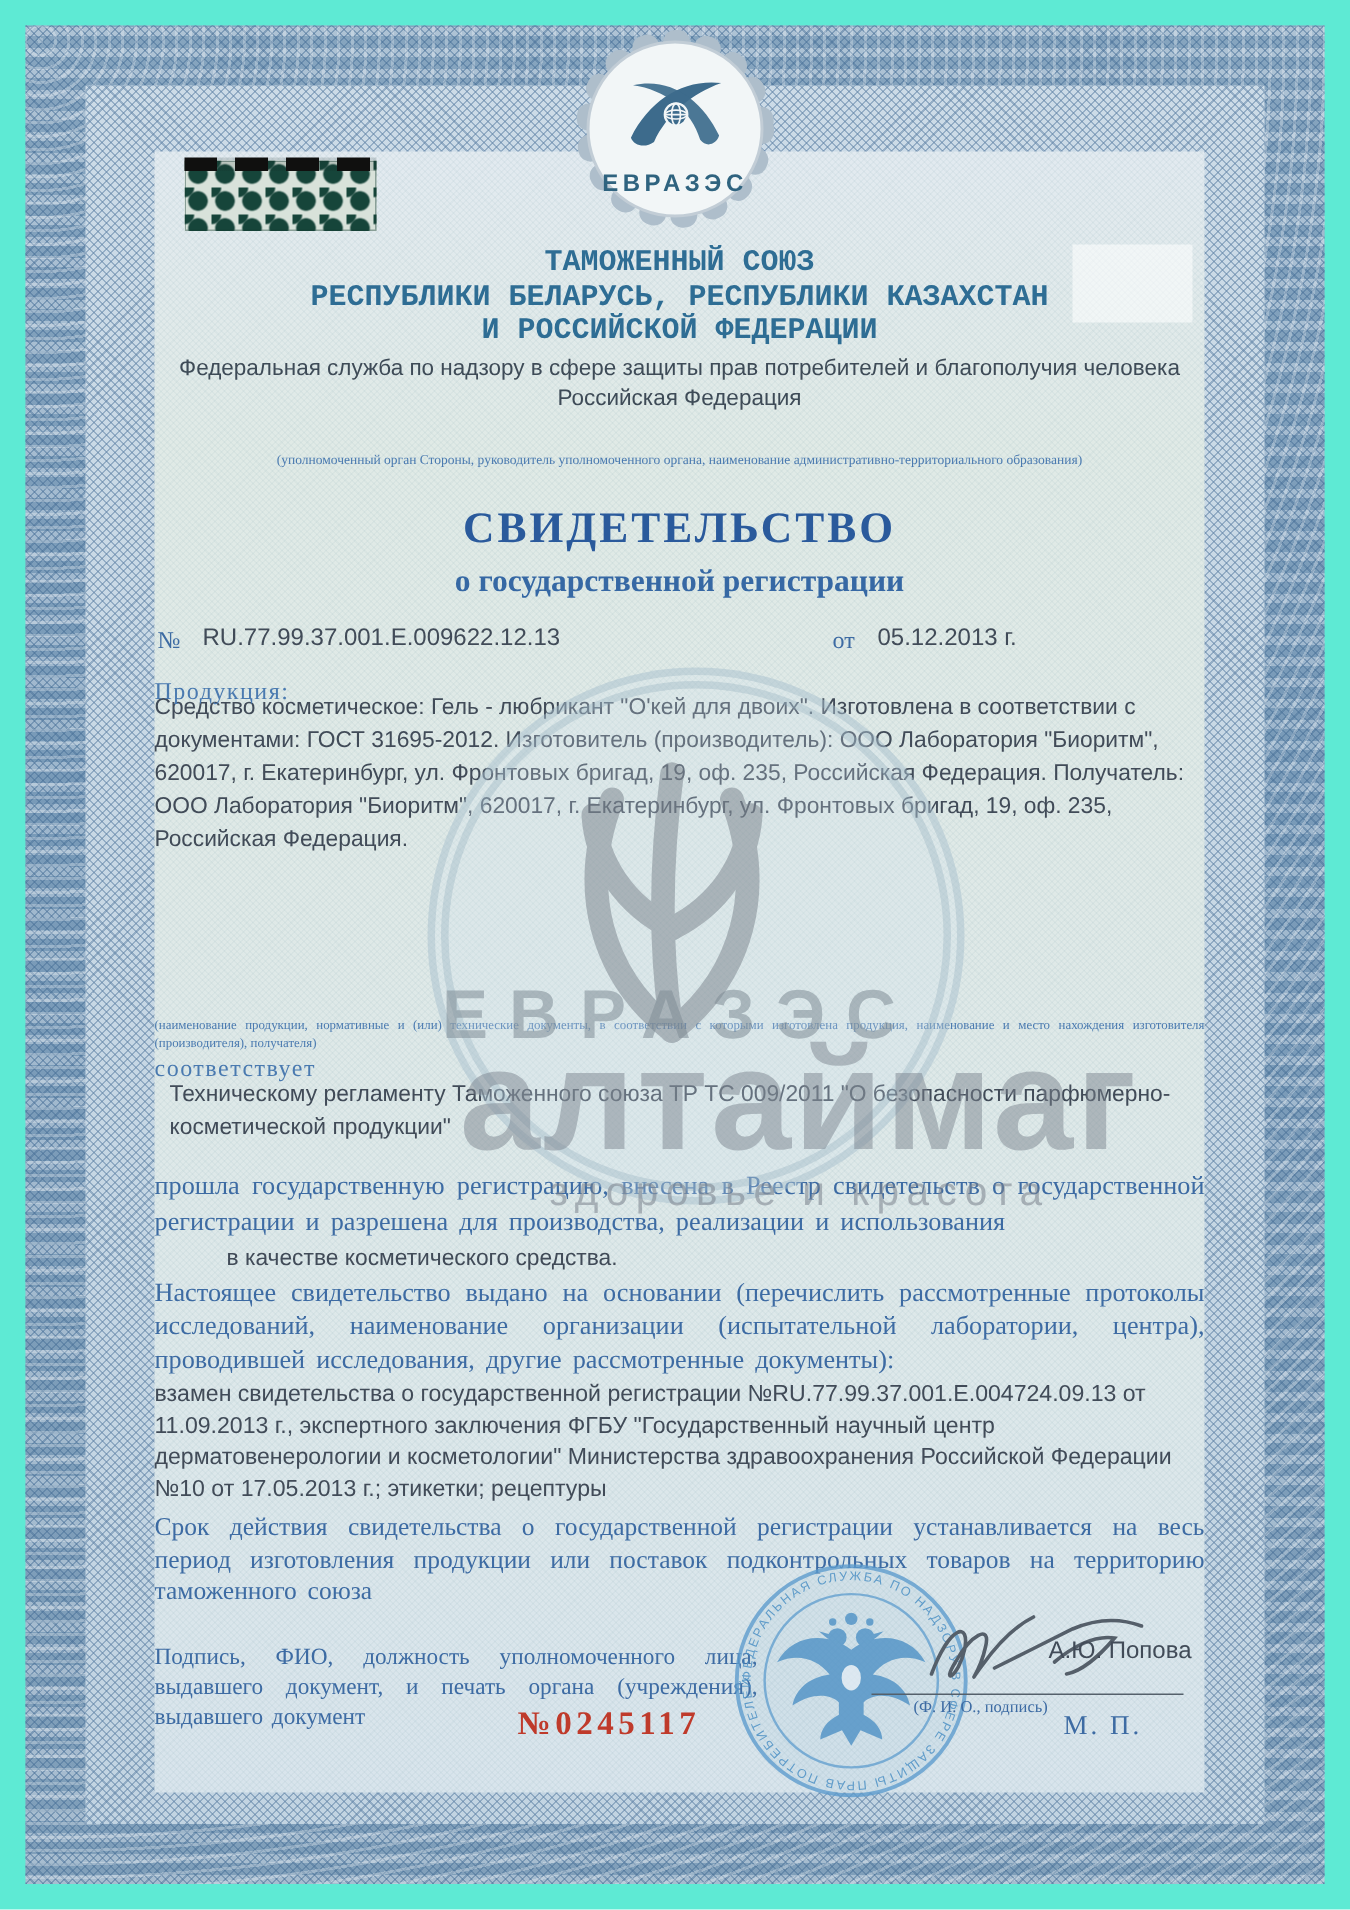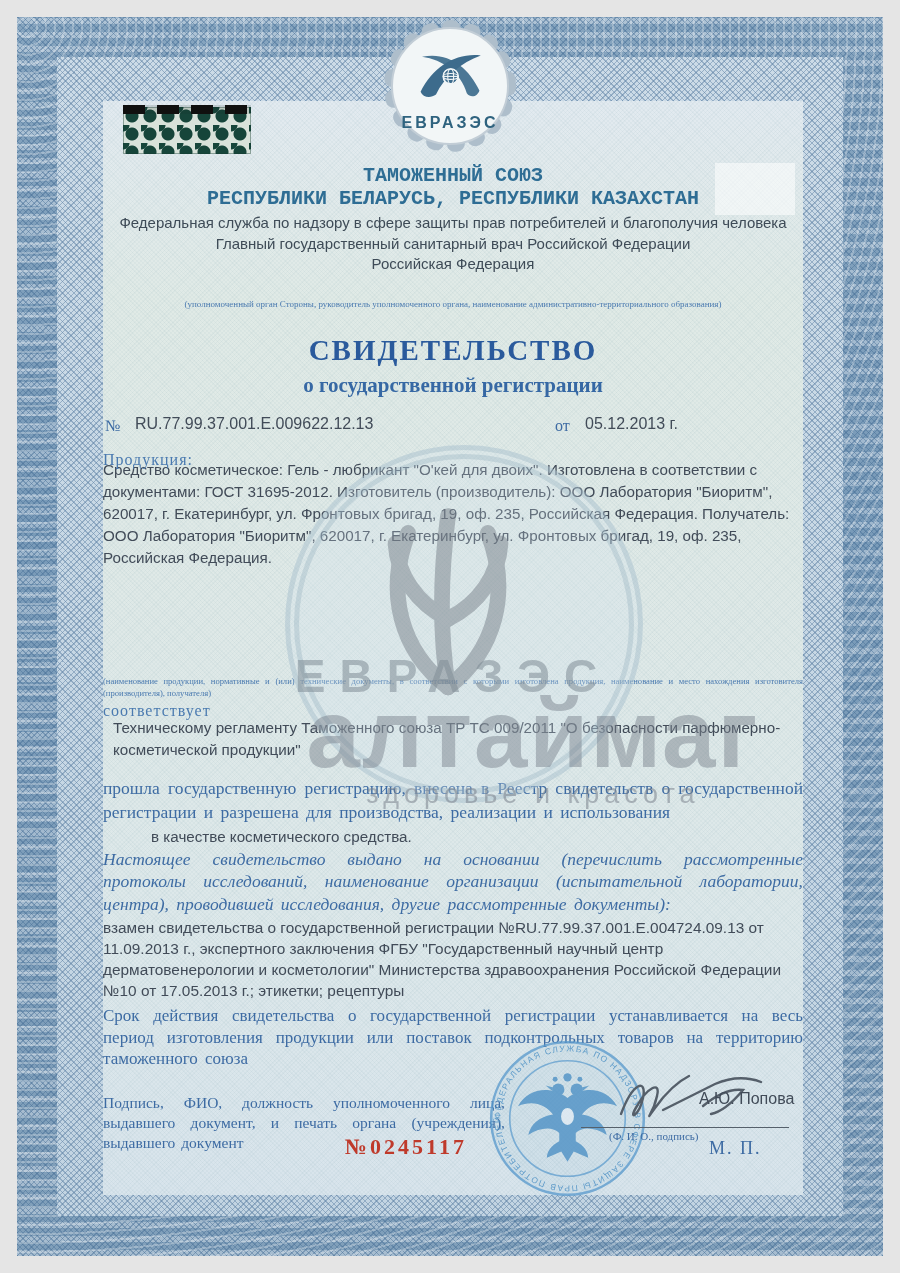--- a/index.html
+++ b/index.html
@@ -1,16 +1,16 @@
 <!DOCTYPE html>
 <html><head>
 <meta charset="utf-8">
 <style>
   html,body{margin:0;padding:0;background:#ffffff;}
-  .page{position:relative;width:900px;height:1273px;background:#e5e5e5;overflow:hidden;
+  .page{position:relative;width:900px;height:1273px;background:#5eead4;overflow:hidden;
         font-family:"Liberation Serif",serif;}
   
   .frame-a{position:absolute;left:17px;top:17px;right:17px;bottom:17px;
     background:
       repeating-linear-gradient(45deg, rgba(70,110,150,.45) 0 1px, transparent 1px 4px),
       repeating-linear-gradient(-45deg, rgba(70,110,150,.45) 0 1px, transparent 1px 4px),
       repeating-linear-gradient(0deg, rgba(255,255,255,.25) 0 6px, rgba(110,145,175,.35) 6px 14px),
       linear-gradient(180deg,#93afc7,#7e9fbd 40%,#8aa7c0);}
   .frame-a::after{content:"";position:absolute;inset:0;
       background:repeating-radial-gradient(circle at 10px 10px, rgba(255,255,255,.25) 0 2px, transparent 2px 9px);}
@@ -61,21 +61,21 @@
   .product-sec{margin-top:16px;}
   .product-sec .typed{padding-top:6px;}
   .caption2{margin:106px 0 0 0;text-align:justify;color:#4a7ab0;font-size:8.6px;line-height:12px;}
   .compliance-sec{margin-top:5px;}
   .compliance-sec .typed{padding-top:13px;padding-left:10px;}
   .serifp{margin:0;color:#3d6ba3;font-size:17.5px;line-height:24.5px;text-align:justify;word-spacing:3px;}
   .reg-sec{position:relative;margin-top:15px;}
   .reg-sec .usage{position:absolute;left:0;top:52px;color:#414b58;
      font-family:"Liberation Sans",sans-serif;font-size:15.2px;padding-left:48px;}
   .basis-sec{margin-top:23px;}
-  .basis-sec .serifp{line-height:22.5px;font-style:italic;}
+  .basis-sec .serifp{line-height:22.5px;}
   .basis-sec .typed{margin-top:2px;font-size:15.4px;line-height:21px;}
   .validity{margin-top:4px;font-size:17px;line-height:21.5px;}
   
   .wm{position:absolute;pointer-events:none;z-index:4;}
   .wm-circle{left:182px;top:344px;width:330px;height:330px;border-radius:50%;
      border:14px double rgba(150,175,190,.35);background:rgba(210,228,238,.25);}
   .wm-org{left:0;width:700px;top:548px;text-align:center;
      font-family:"Liberation Sans",sans-serif;font-weight:bold;font-size:46px;letter-spacing:14px;
      color:rgba(128,140,150,.55);}
   .wm-logo{left:240px;top:392px;opacity:.45;}
@@ -136,22 +136,22 @@
         <path d="M100,120 C70,105 52,78 50,48"></path>
         <path d="M100,120 C130,105 148,78 150,48"></path>
       </g>
     </svg>
     <div class="wm wm-org">ЕВРАЗЭС</div>
     <div class="wm wm-brand">алтаймаг</div>
     <div class="wm wm-tag">здоровье и красота</div>
 
     <p class="hdr">ТАМОЖЕННЫЙ СОЮЗ</p>
     <p class="hdr" style="margin-top:0;">РЕСПУБЛИКИ БЕЛАРУСЬ, РЕСПУБЛИКИ КАЗАХСТАН</p>
+    <p class="hdr" style="margin-top:0;">И РОССИЙСКОЙ ФЕДЕРАЦИИ</p>
     <p class="agency" style="margin-top:4px;">Федеральная служба по надзору в сфере защиты прав потребителей и благополучия человека</p>
-    <p class="agency">Главный государственный санитарный врач Российской Федерации</p>
     <p class="agency">Российская Федерация</p>
     <p class="tinycap">(уполномоченный орган Стороны, руководитель уполномоченного органа, наименование административно-территориального образования)</p>
 
     <p class="title-main">СВИДЕТЕЛЬСТВО</p>
     <p class="title-sub">о государственной регистрации</p>
 
     <div class="numrow">
       <span class="no">№</span>
       <span class="num">RU.77.99.37.001.Е.009622.12.13</span>
       <span class="ot">от</span>

